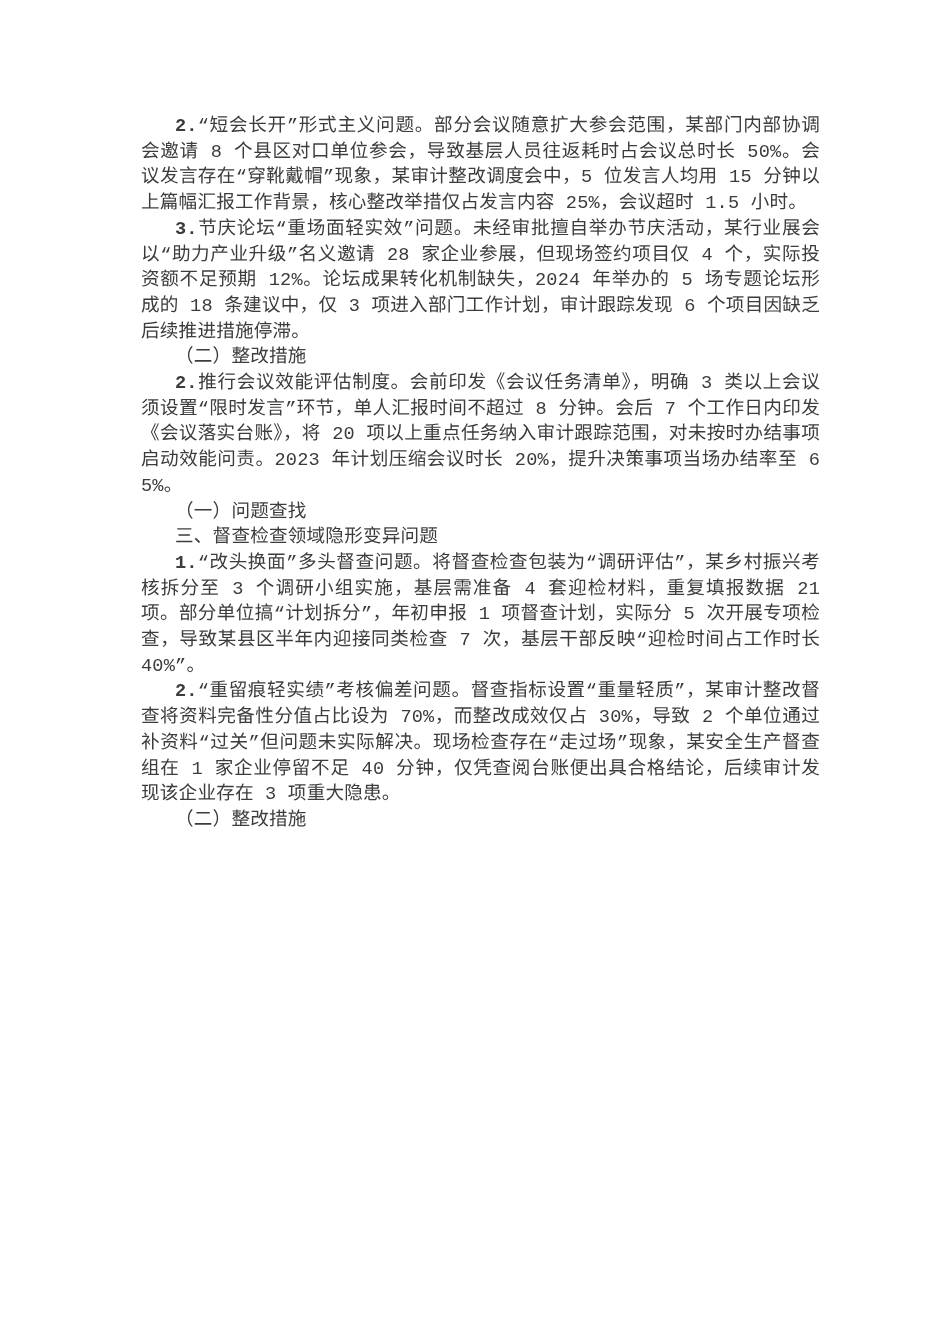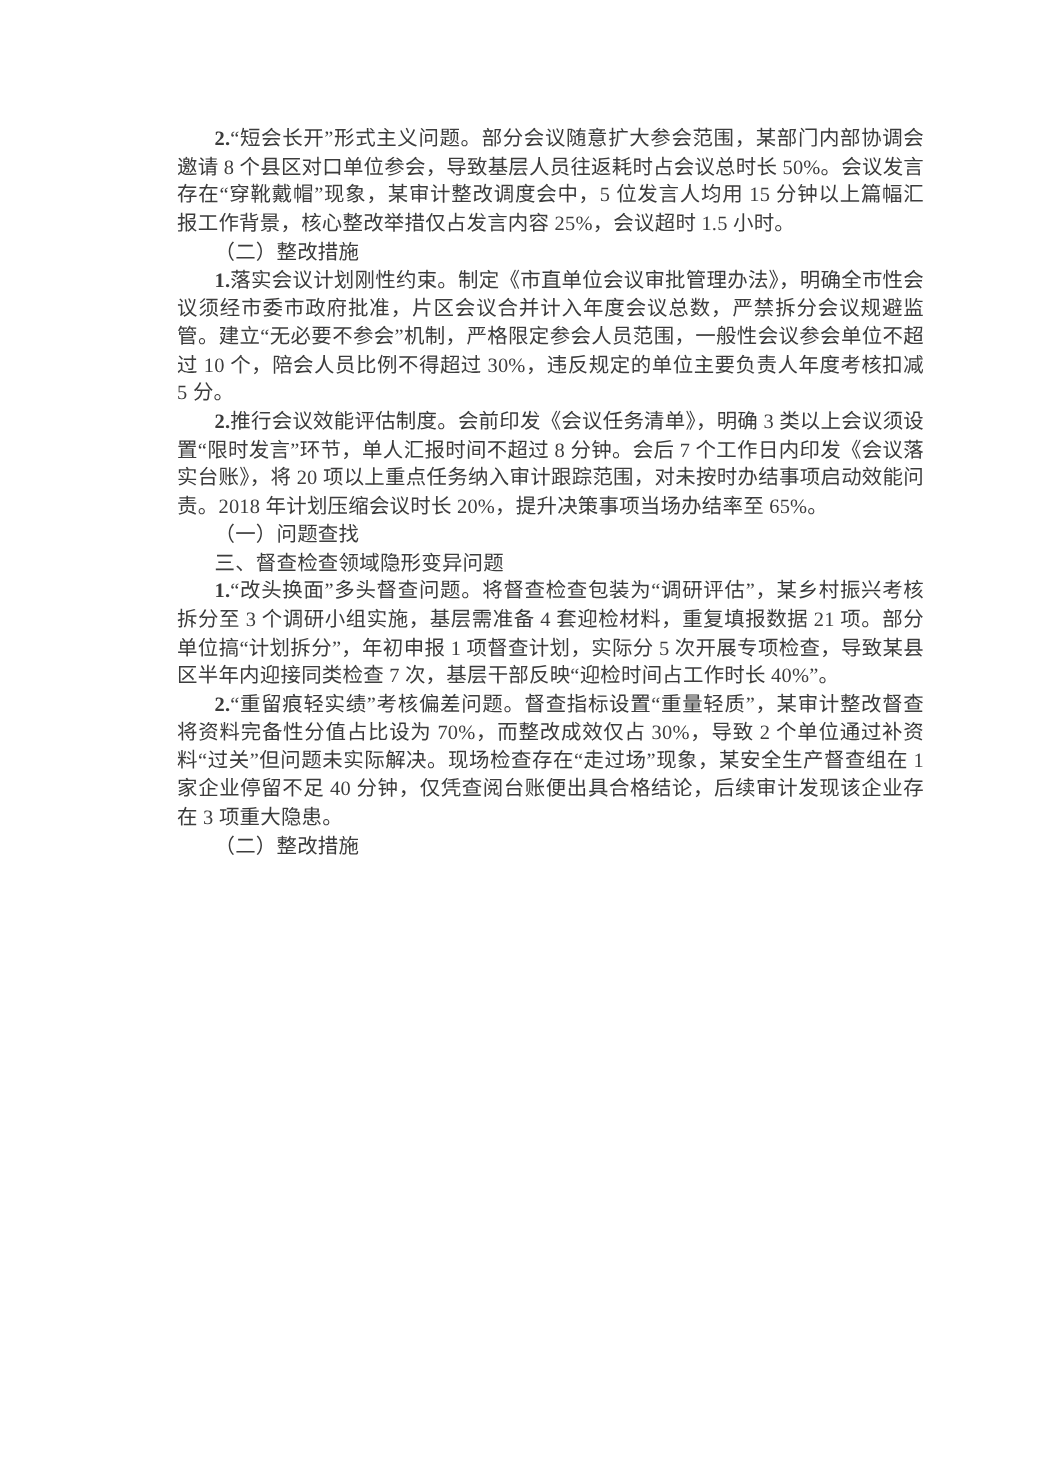--- a/index.html
+++ b/index.html
@@ -14,52 +14,51 @@
     height: 1344px;
     background: #ffffff;
     overflow: hidden;
   }
   .doc-body {
     position: absolute;
     left: 141px;
     top: 114px;
     width: 679px;
     color: #3c3c3c;
-    font-family: Liberation Serif, serif;
+    font-family: Liberation Mono, monospace;
     font-size: 18.6px;
     line-height: 25.7px;
     text-align: justify;
     text-justify: inter-character;
     letter-spacing: 0.2px;
-    margin-left: 20px;
   }
   .para {
     margin: 0;
     padding: 0;
     text-indent: 34px;
     word-break: break-all;
   }
   .num-prefix {
     font-weight: bold;
   }
 </style>
 </head>
 <body>
 
 <div class="page">
   <div class="doc-body">
 
     <p class="para"><span class="num-prefix">2.</span><span>“短会长开”形式主义问题。部分会议随意扩大参会范围，某部门内部协调会邀请 8 个县区对口单位参会，导致基层人员往返耗时占会议总时长 50%。会议发言存在“穿靴戴帽”现象，某审计整改调度会中，5 位发言人均用 15 分钟以上篇幅汇报工作背景，核心整改举措仅占发言内容 25%，会议超时 1.5 小时。</span></p>
 
+    <p class="para"><span class="num-prefix">3.</span><span>节庆论坛“重场面轻实效”问题。未经审批擅自举办节庆活动，某行业展会以“助力产业升级”名义邀请 28 家企业参展，但现场签约项目仅 4 个，实际投资额不足预期 12%。论坛成果转化机制缺失，2024 年举办的 5 场专题论坛形成的 18 条建议中，仅 3 项进入部门工作计划，审计跟踪发现 6 个项目因缺乏后续推进措施停滞。</span></p>
 
     <p class="para"><span>（二）整改措施</span></p>
 
-    <p class="para"><span class="num-prefix">1.</span><span>落实会议计划刚性约束。制定《市直单位会议审批管理办法》，明确全市性会议须经市委市政府批准，片区会议合并计入年度会议总数，严禁拆分会议规避监管。建立“无必要不参会”机制，严格限定参会人员范围，一般性会议参会单位不超过 10 个，陪会人员比例不得超过 30%，违反规定的单位主要负责人年度考核扣减 5 分。</span></p>
 
-    <p class="para"><span class="num-prefix">2.</span><span>推行会议效能评估制度。会前印发《会议任务清单》，明确 3 类以上会议须设置“限时发言”环节，单人汇报时间不超过 8 分钟。会后 7 个工作日内印发《会议落实台账》，将 20 项以上重点任务纳入审计跟踪范围，对未按时办结事项启动效能问责。2018 年计划压缩会议时长 20%，提升决策事项当场办结率至 65%。</span></p>
+    <p class="para"><span class="num-prefix">2.</span><span>推行会议效能评估制度。会前印发《会议任务清单》，明确 3 类以上会议须设置“限时发言”环节，单人汇报时间不超过 8 分钟。会后 7 个工作日内印发《会议落实台账》，将 20 项以上重点任务纳入审计跟踪范围，对未按时办结事项启动效能问责。2023 年计划压缩会议时长 20%，提升决策事项当场办结率至 65%。</span></p>
 
 
     <p class="para"><span>（一）问题查找</span></p>
 
     <p class="para"><span>三、督查检查领域隐形变异问题</span></p>
 
     <p class="para"><span class="num-prefix">1.</span><span>“改头换面”多头督查问题。将督查检查包装为“调研评估”，某乡村振兴考核拆分至 3 个调研小组实施，基层需准备 4 套迎检材料，重复填报数据 21 项。部分单位搞“计划拆分”，年初申报 1 项督查计划，实际分 5 次开展专项检查，导致某县区半年内迎接同类检查 7 次，基层干部反映“迎检时间占工作时长 40%”。</span></p>
 
     <p class="para"><span class="num-prefix">2.</span><span>“重留痕轻实绩”考核偏差问题。督查指标设置“重量轻质”，某审计整改督查将资料完备性分值占比设为 70%，而整改成效仅占 30%，导致 2 个单位通过补资料“过关”但问题未实际解决。现场检查存在“走过场”现象，某安全生产督查组在 1 家企业停留不足 40 分钟，仅凭查阅台账便出具合格结论，后续审计发现该企业存在 3 项重大隐患。</span></p>
 

